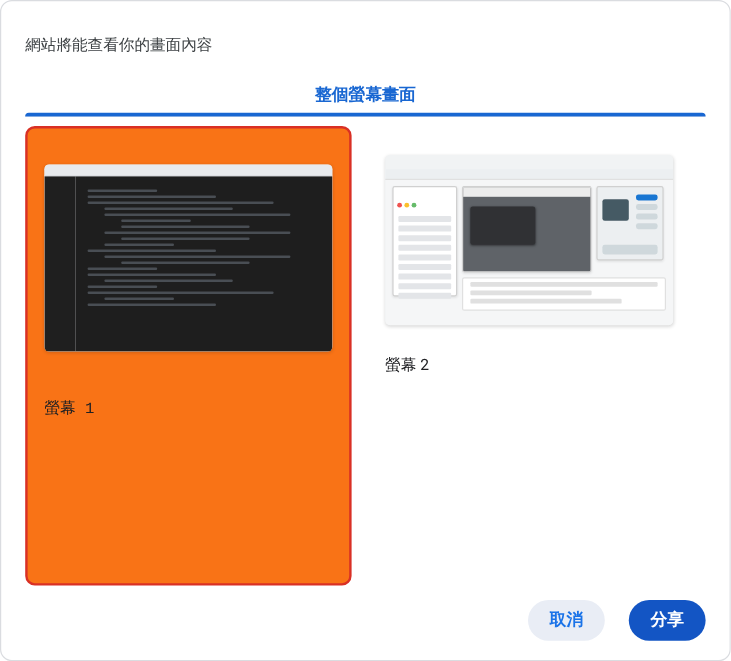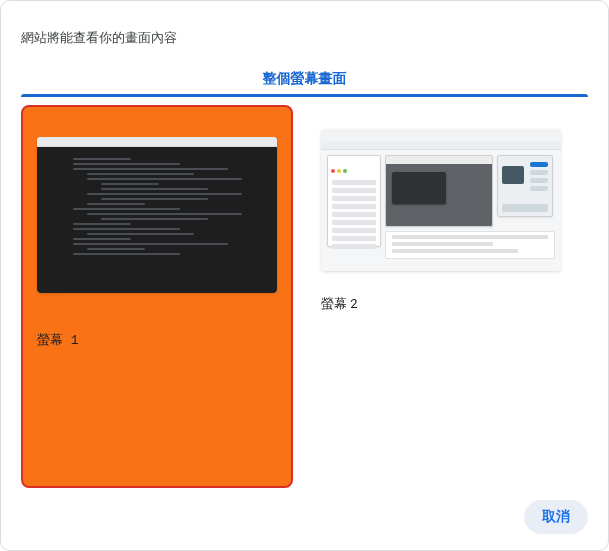--- a/index.html
+++ b/index.html
@@ -202,15 +202,16 @@
           </div>
         </div>
       </div>
       <div class="card-label">螢幕 2</div>
     </div>
 
   </div>
 
   <div class="footer">
     <button class="btn btn-cancel">取消</button>
+    <button class="btn btn-share">分享</button>
   </div>
 
 </div>
 
 </body></html>

